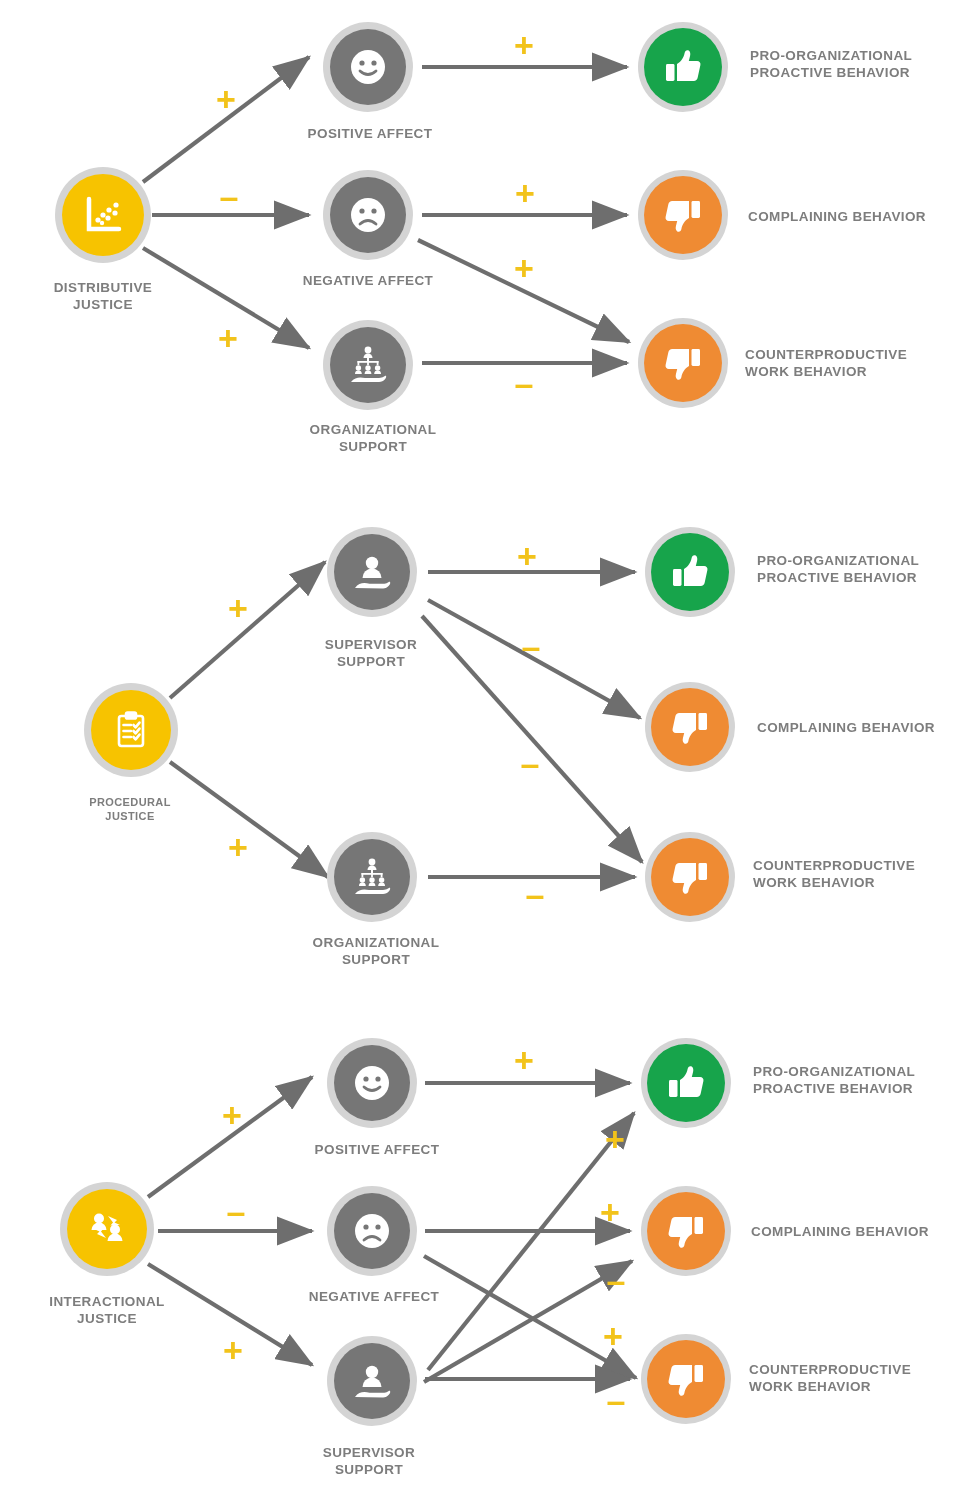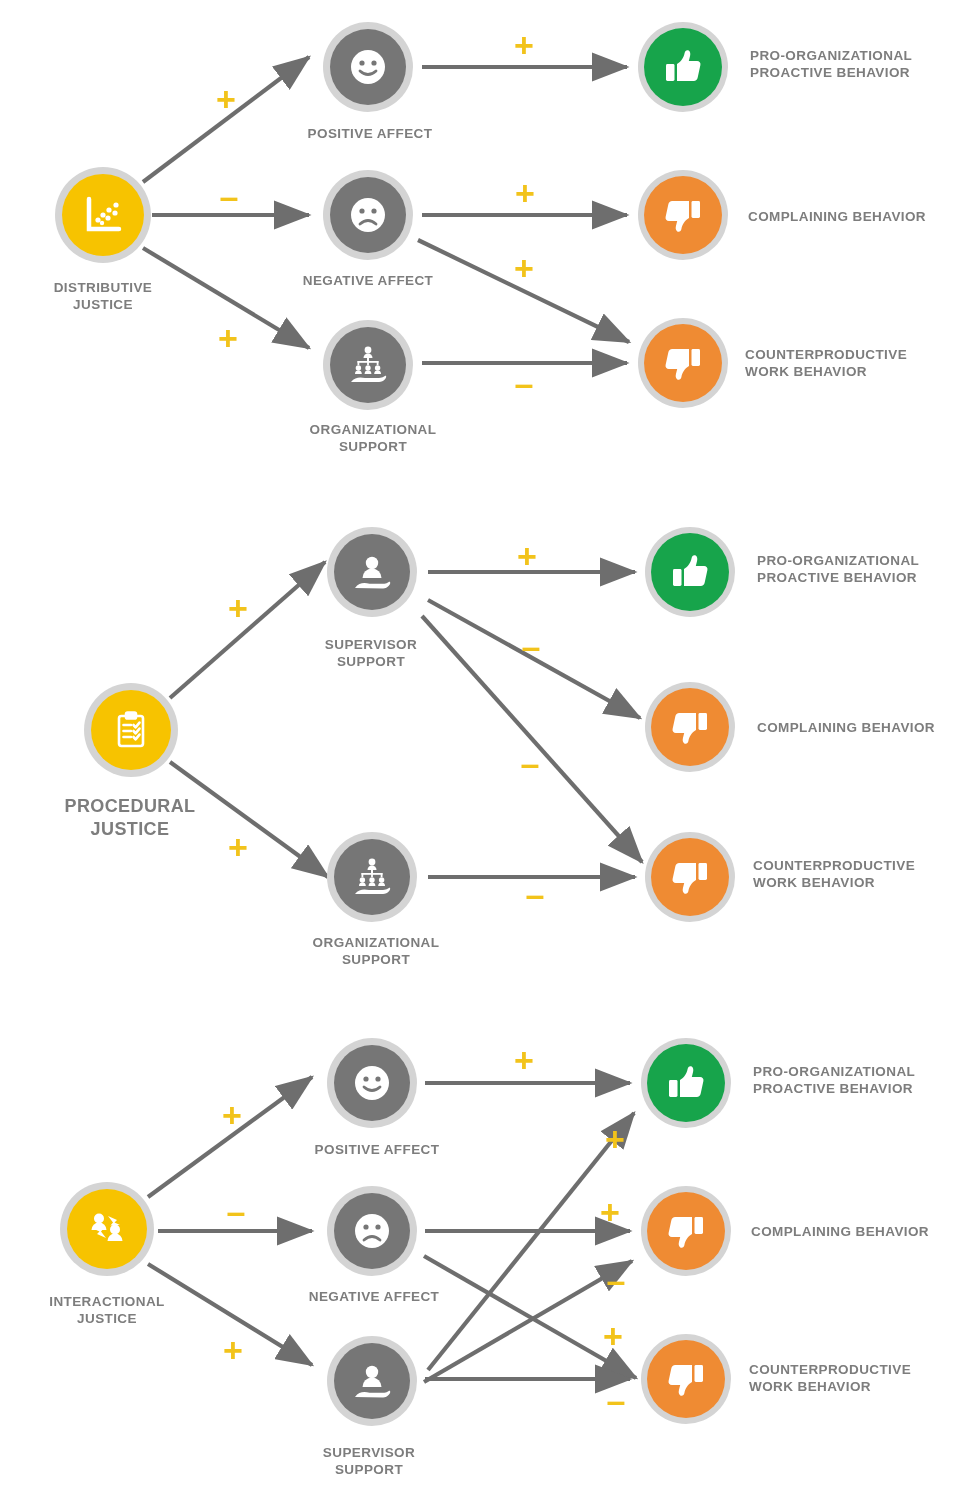--- a/index.html
+++ b/index.html
@@ -210,21 +210,21 @@
           <line x1="15.5" y1="18" x2="23" y2="18"></line>
           <line x1="15.5" y1="24" x2="23" y2="24"></line>
           <line x1="15.5" y1="30" x2="23" y2="30"></line>
           <path d="M25.5 18 L27.6 20.3 L31.5 15.6"></path>
           <path d="M25.5 24 L27.6 26.3 L31.5 21.6"></path>
           <path d="M25.5 30 L27.6 32.3 L31.5 27.6"></path>
         </g>
       </svg>
     </div>
   </div>
-  <div class="node-label lbl-center" style="left:130px;top:795px;font-size:18px;width:220px;">PROCEDURAL
+  <div class="node-label lbl-center" style="left:130px;top:795px;font-size:11px;width:220px;">PROCEDURAL
 JUSTICE</div>
 
   <div class="disc ring" style="left:327px;top:527px;width:90px;height:90px;">
     <div class="core" style="width:76px;height:76px;background:#767676;">
       <svg class="glyph" width="48" height="48" viewBox="0 0 48 48">
         <g fill="#ffffff">
           <circle cx="24" cy="15" r="6.2"></circle>
           <path d="M14.5 30 a9.5 9.5 0 0 1 19 0 z"></path>
           <path d="M7 40 C11 34.5 16 34.5 21.5 35.7 L35 35.7 C40 35.7 41 32.7 42 34 C43.2 35.6 40 40.5 35 40.5 Z"></path>
         </g>

